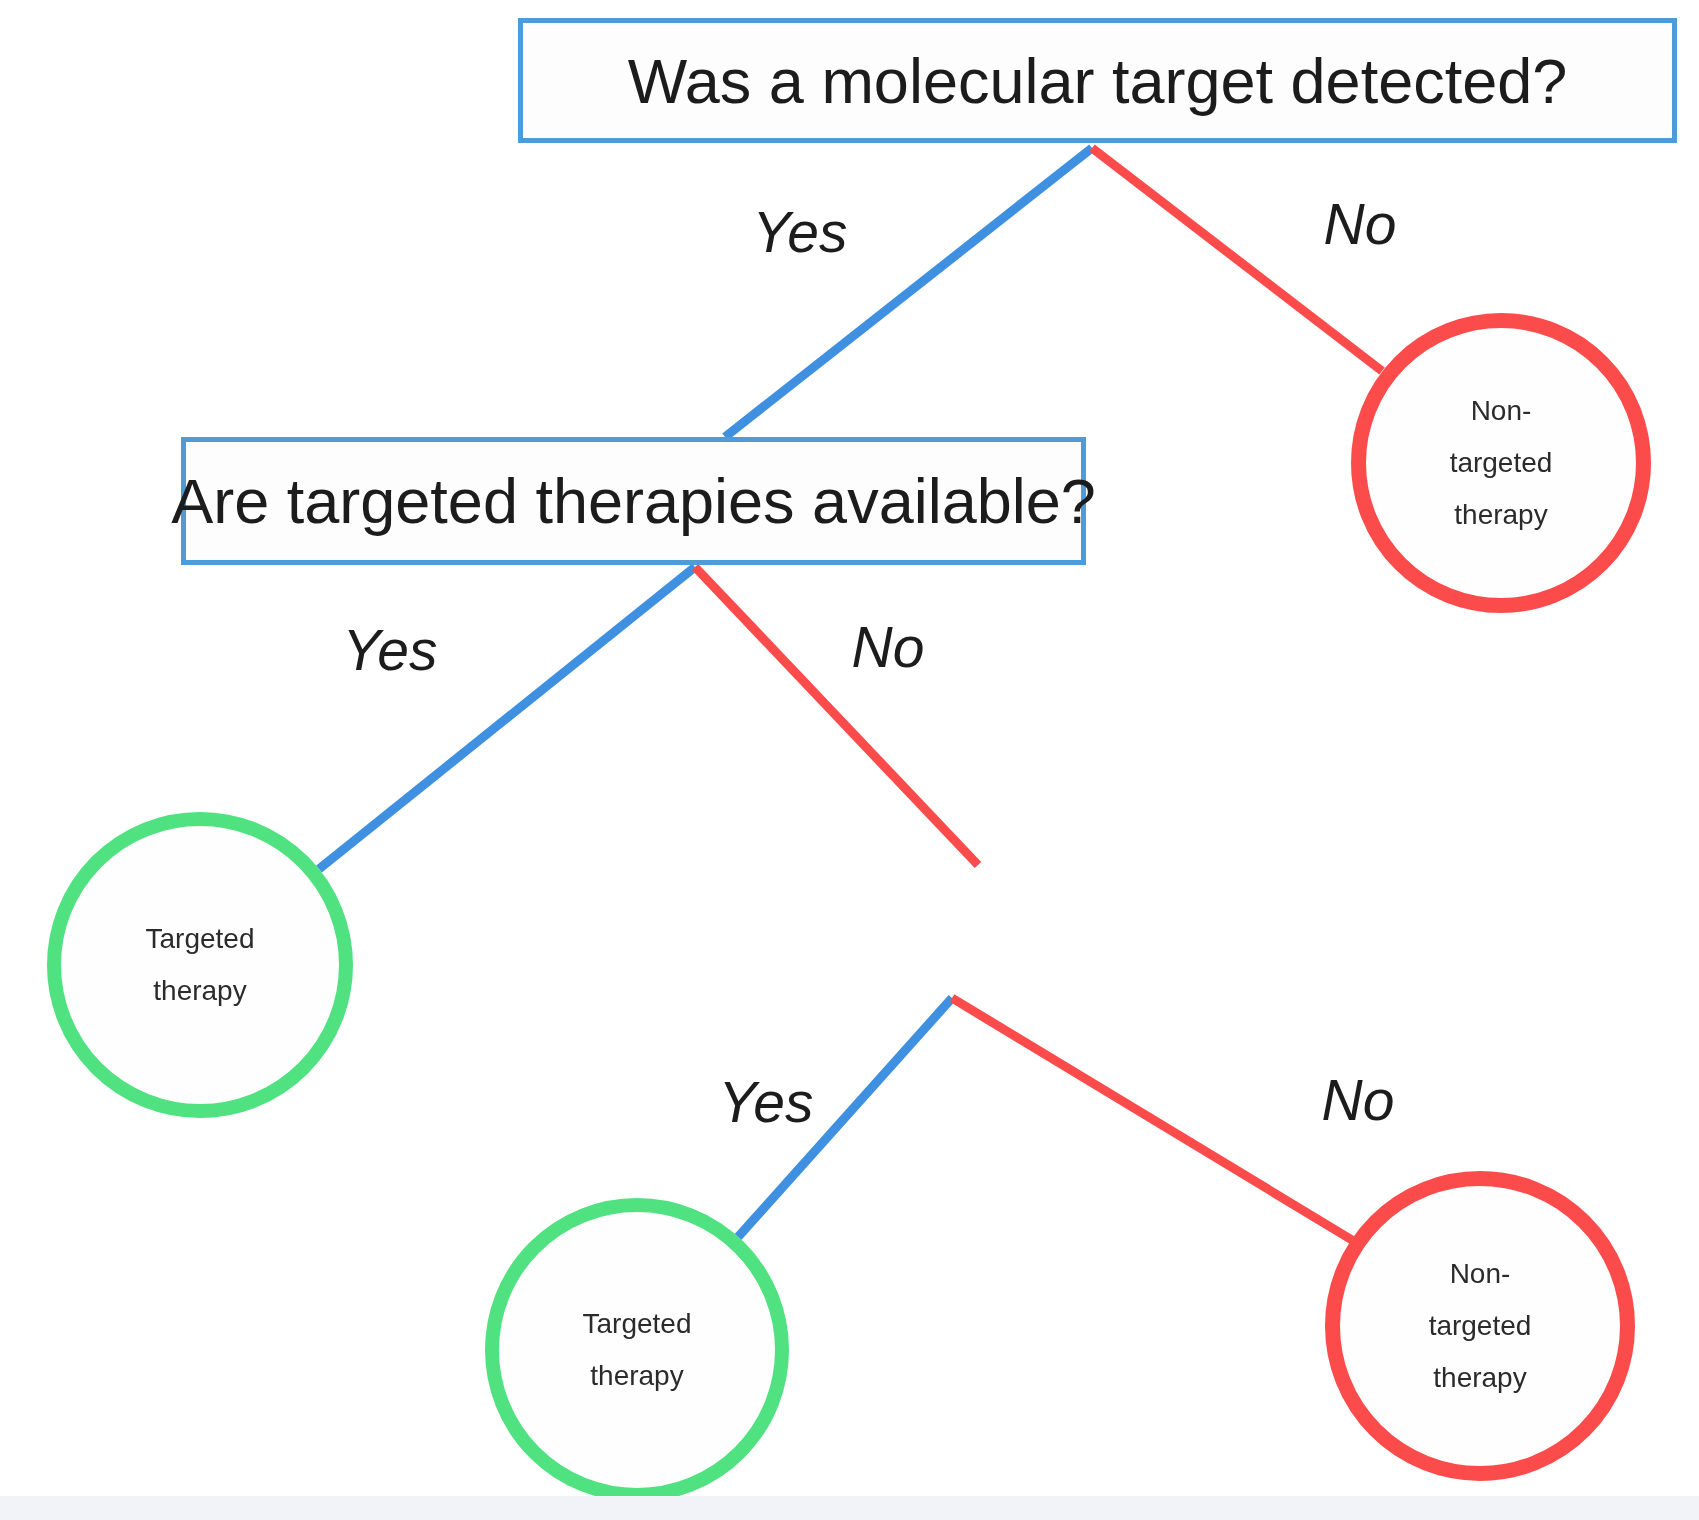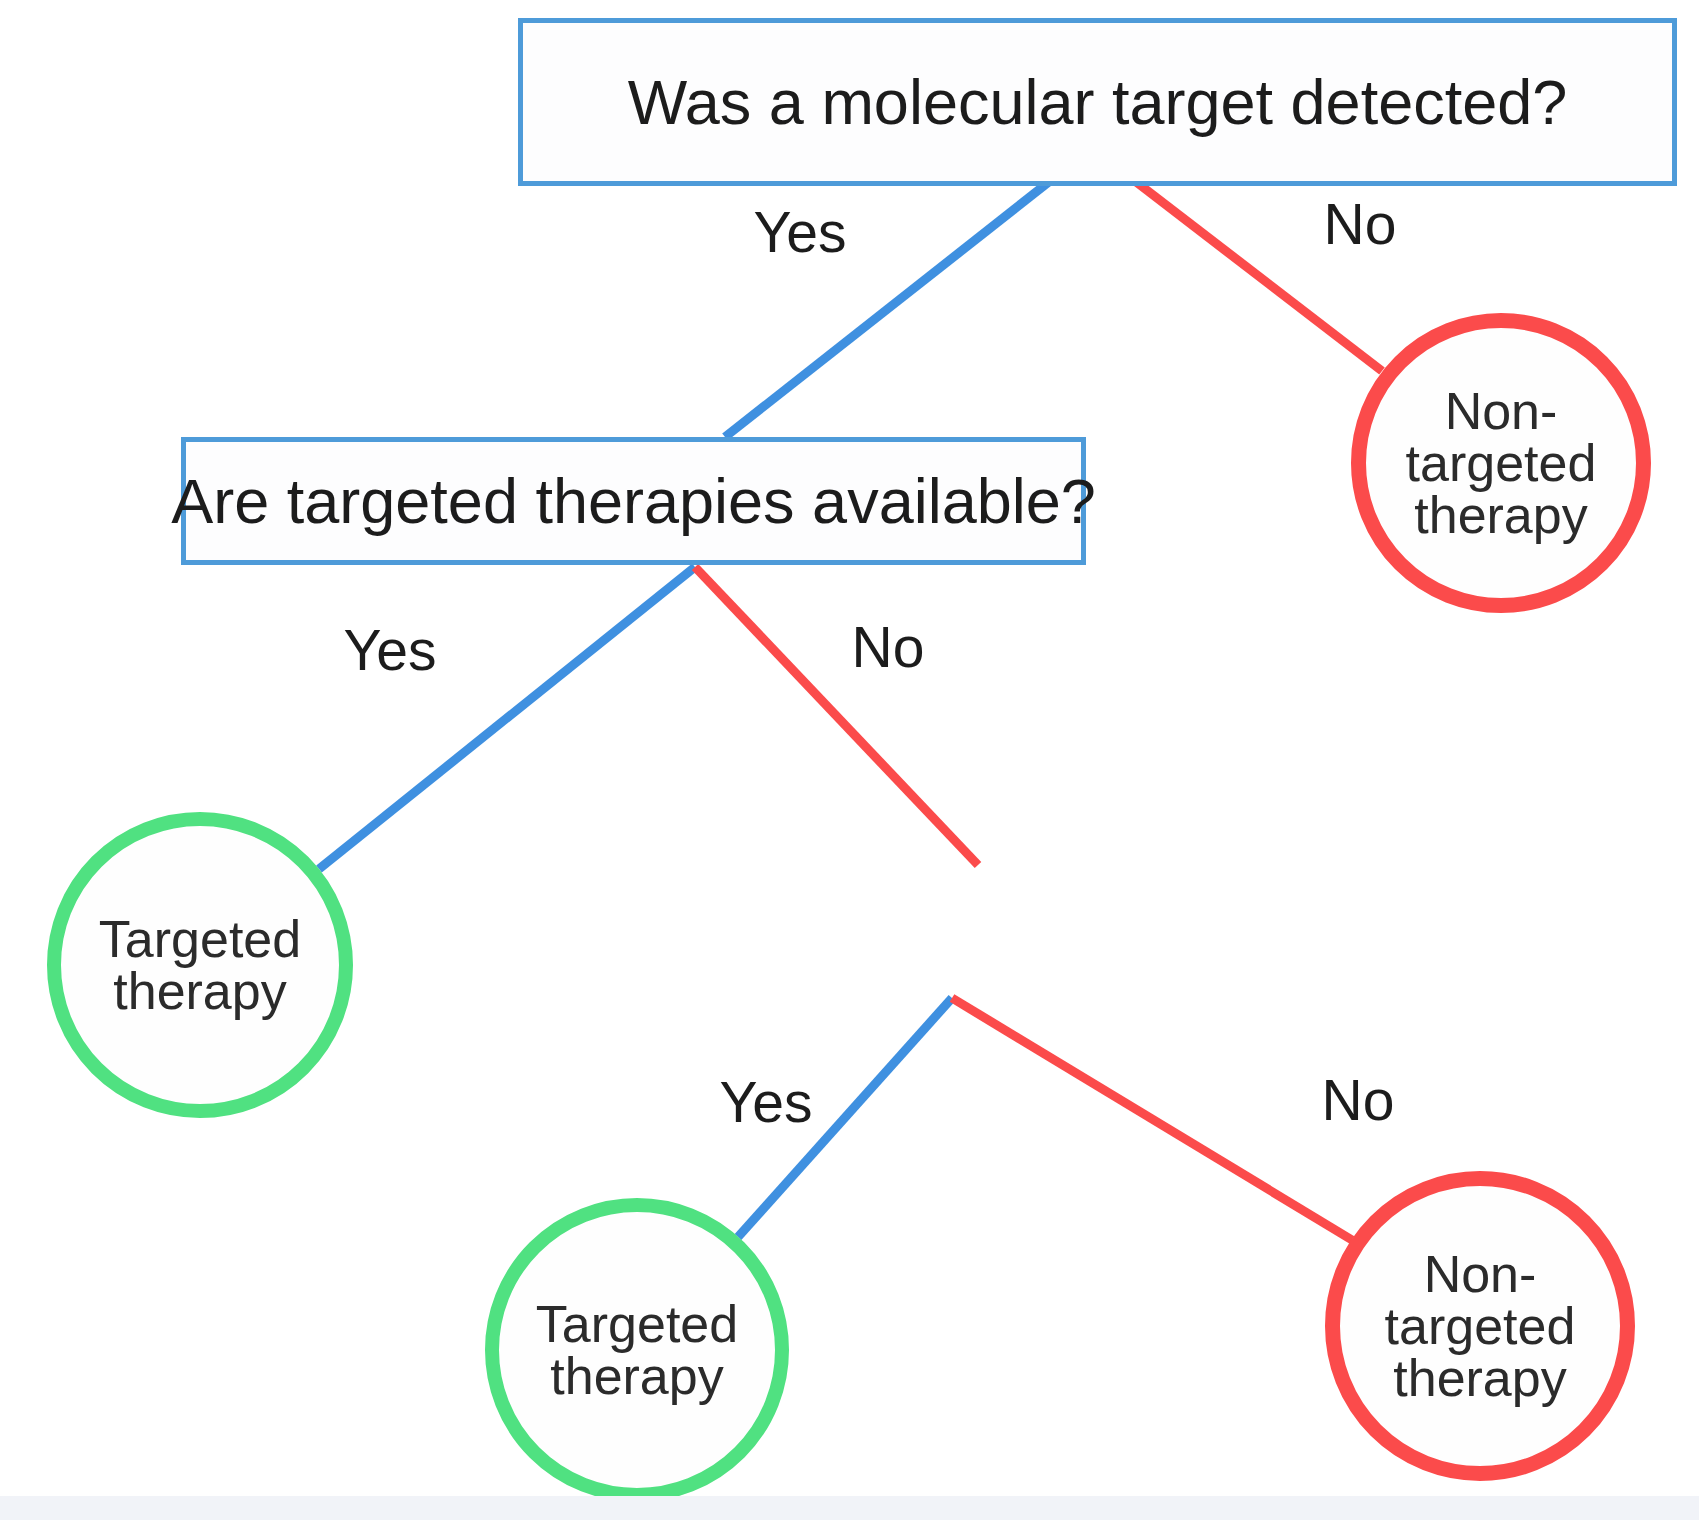--- a/index.html
+++ b/index.html
@@ -30,50 +30,51 @@
     border: 5px solid #4e9bd9;
     background: #fdfdfe;
     display: flex;
     align-items: center;
     justify-content: center;
     color: #1c1c1c;
     font-size: 63px;
     letter-spacing: 0px;
     white-space: nowrap;
   }
-  #qbox1 { left: 518px; top: 18px;  width: 1159px; height: 168px; }
+  #qbox1 { left: 518px; top: 18px;  width: 1159px; height: 125px; }
   #qbox2 { left: 133px; top: 437px; width: 905px; height: 128px; margin-left: 48px; }
   #qbox3 { left: 708px; top: 867px; width: 729px;  height: 126px; }
 
   .edge-label {
     position: absolute;
     transform: translate(-50%, -50%);
     color: #1c1c1c;
     font-size: 57px;
     white-space: nowrap;
+    font-style: italic;
   }
   #lbl-q1-yes { left: 800px;  top: 232px; }
   #lbl-q1-no  { left: 1360px; top: 224px; }
   #lbl-q2-yes { left: 390px;  top: 650px; }
   #lbl-q2-no  { left: 888px;  top: 647px; }
   #lbl-q3-yes { left: 766px;  top: 1102px; }
   #lbl-q3-no  { left: 1358px; top: 1100px; }
 
   .outcome {
     position: absolute;
     box-sizing: border-box;
     border-radius: 50%;
     background: #fefefe;
     display: flex;
     flex-direction: column;
     align-items: center;
     justify-content: center;
     text-align: center;
     color: #2b2b2b;
-    font-size: 52px;
+    font-size: 28px;
     line-height: 52px;
   }
   .outcome.non-targeted { border: 15px solid #fb4b4b; }
   .outcome.targeted     { border: 14px solid #50e181; }
 
   #outcome-nt1 { left: 1351px; top: 313px;  width: 300px; height: 300px; }
   #outcome-t1  { left: 47px;   top: 812px;  width: 306px; height: 306px; }
   #outcome-t2  { left: 485px;  top: 1198px; width: 304px; height: 304px; }
   #outcome-nt2 { left: 1325px; top: 1171px; width: 310px; height: 310px; }
 

